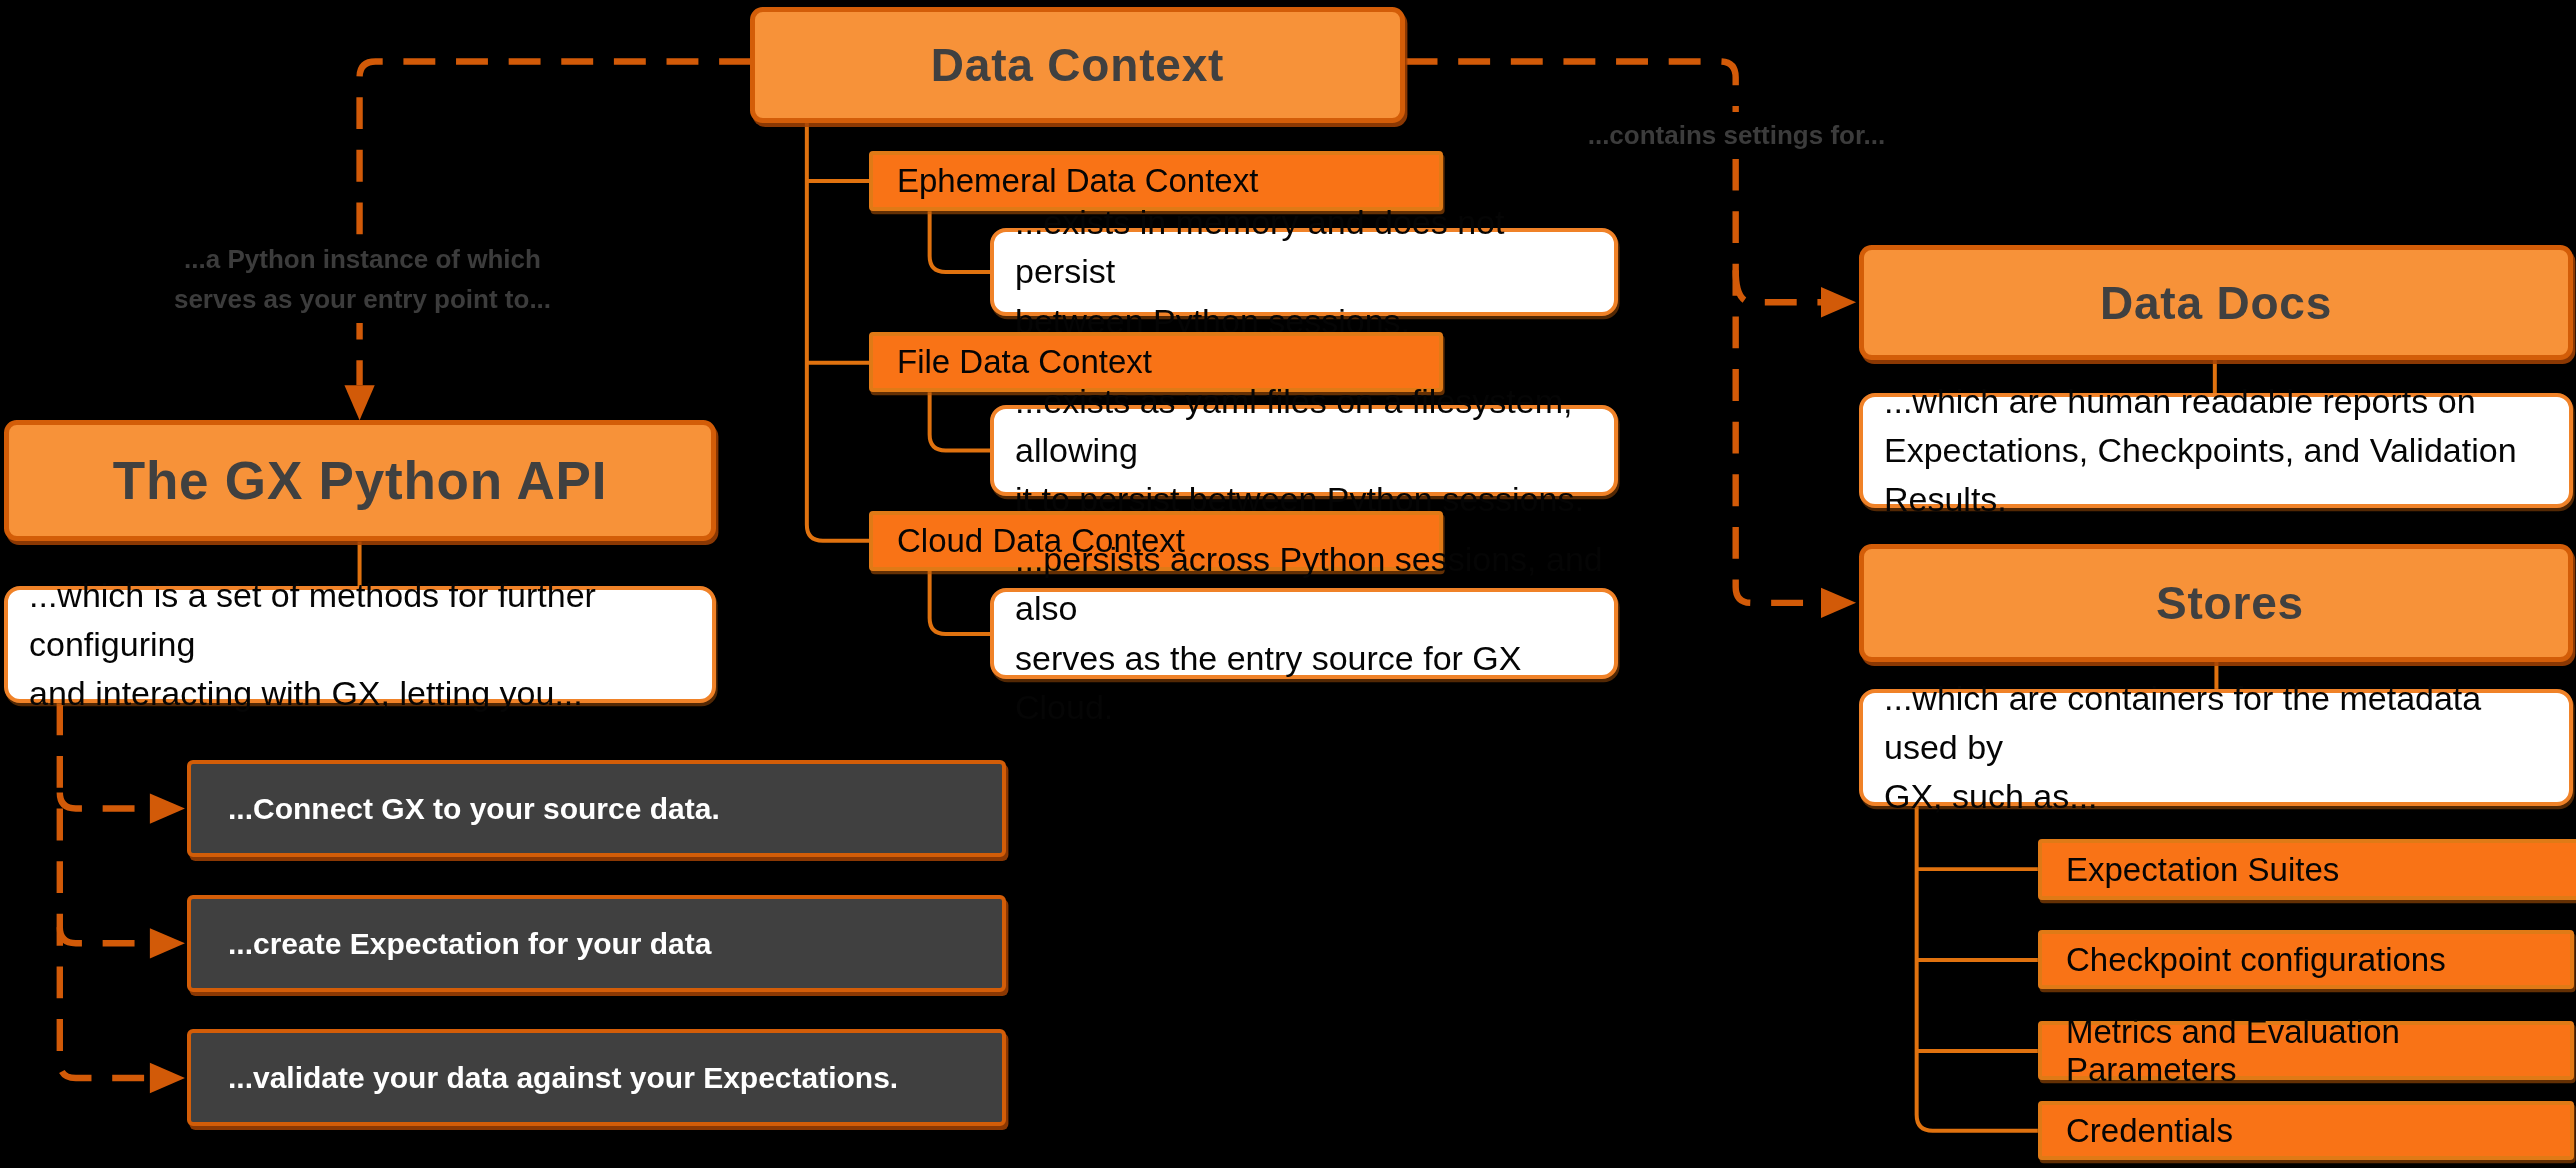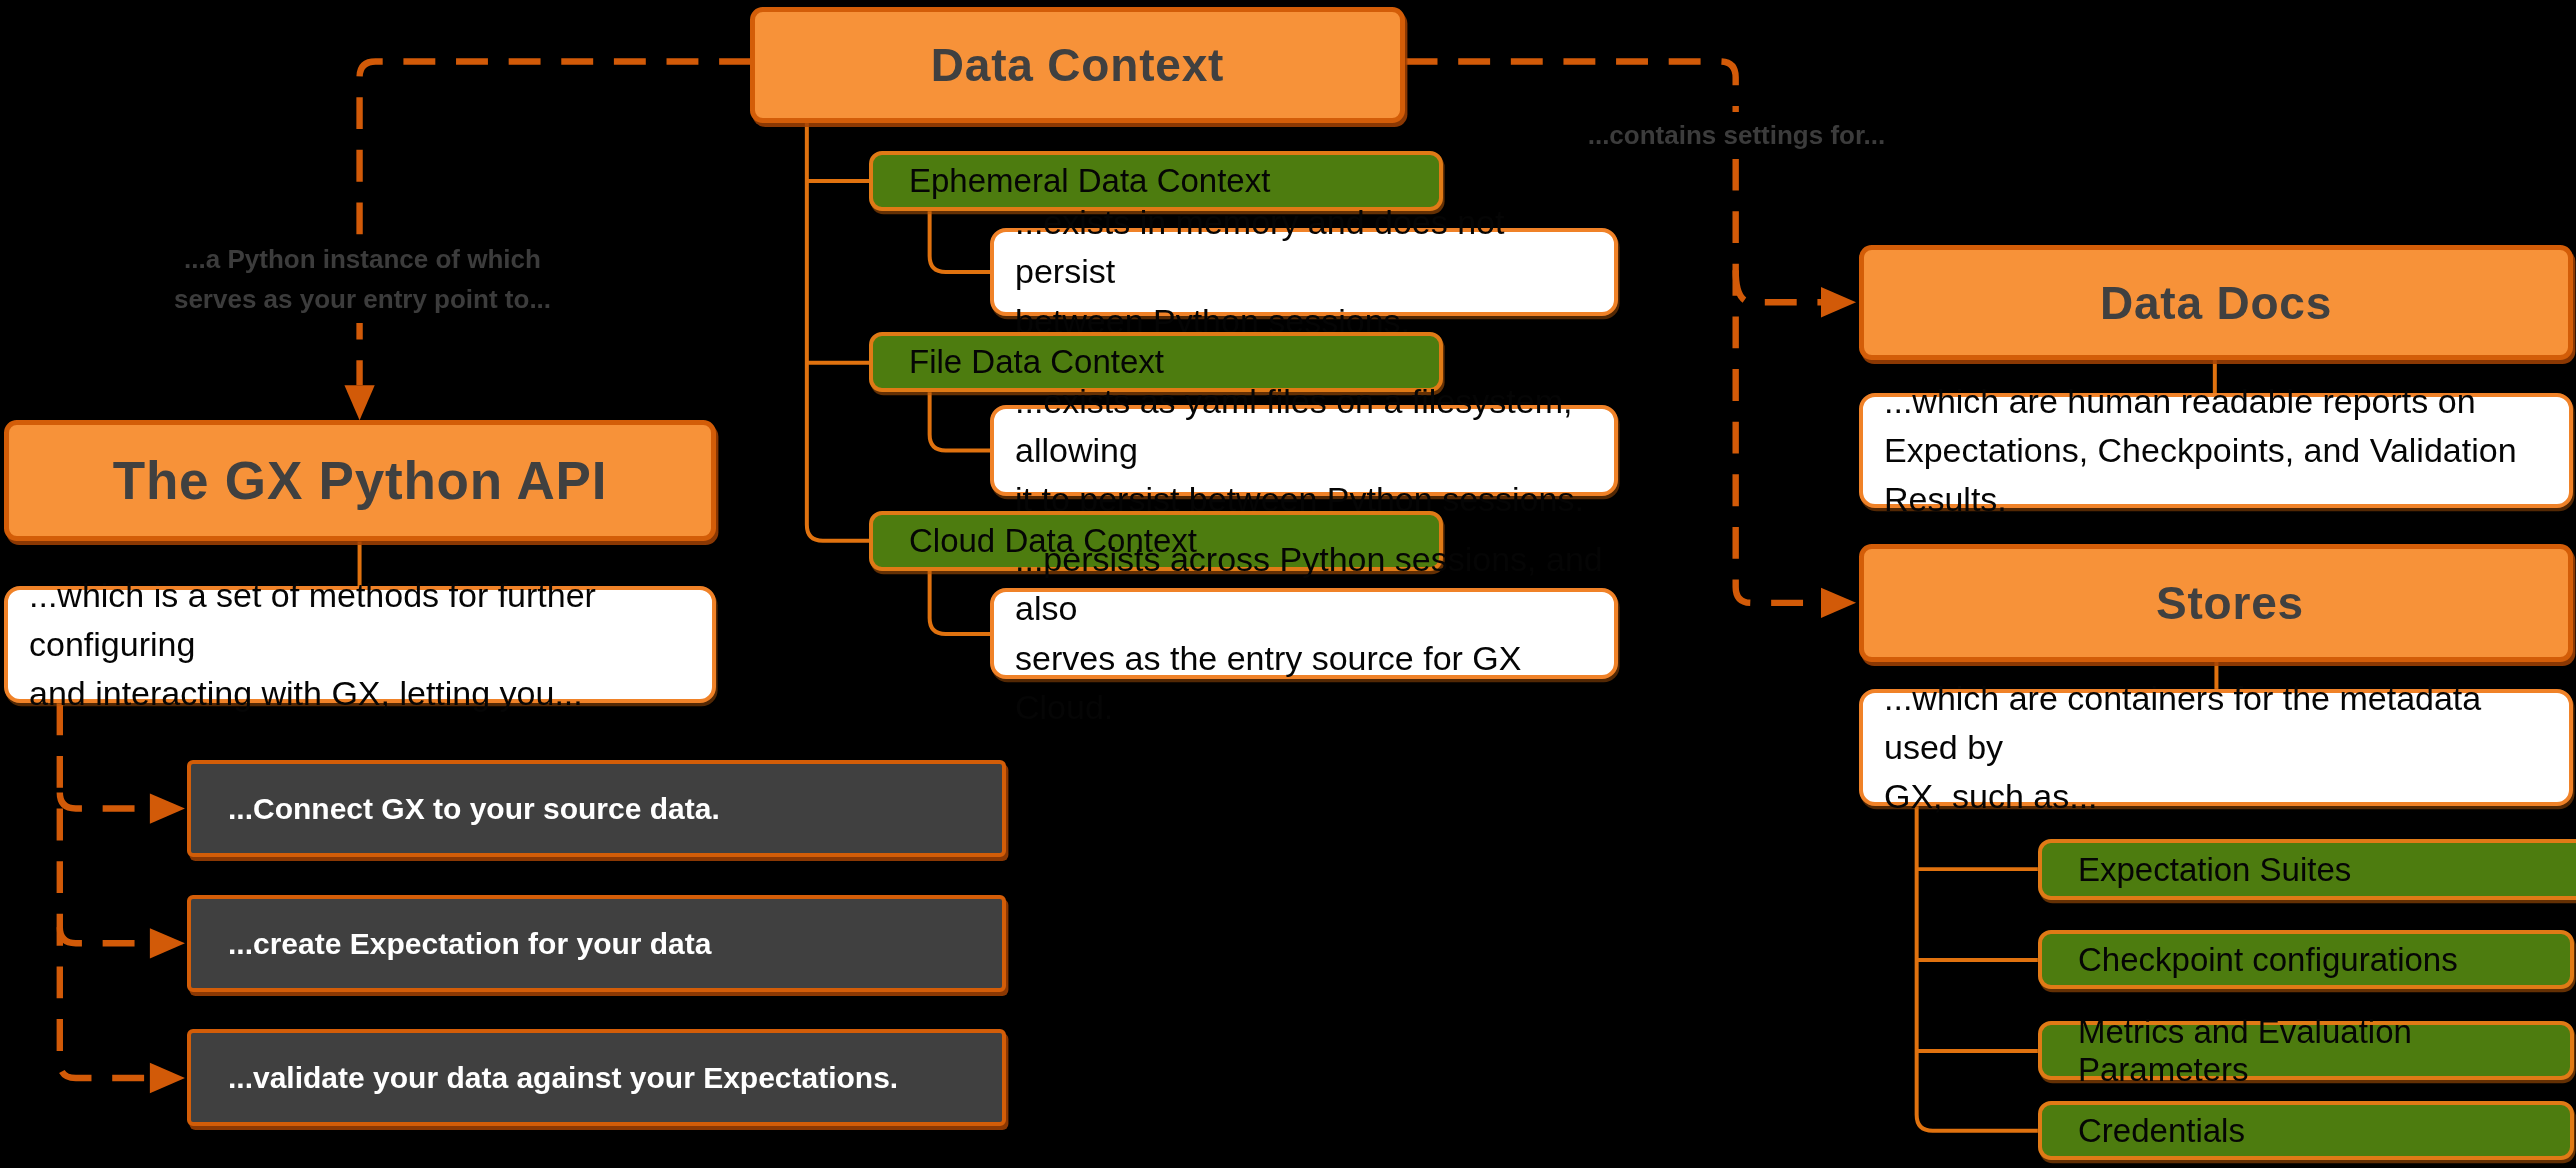--- a/index.html
+++ b/index.html
@@ -14,22 +14,22 @@
     background:#F79239;border:5.6px solid #D35D08;border-radius:12.8px;
     box-shadow:2.4px 4px 0 rgba(163,66,4,0.85);justify-content:center;
   }
   .box--orange .title{color:#404040;font-weight:bold;font-size:46px;letter-spacing:0.8px;text-align:center;}
   .box--action{
     background:#404040;border:4.8px solid #D35D08;border-radius:6px;
     box-shadow:2.4px 4px 0 rgba(163,66,4,0.85);justify-content:flex-start;padding-left:37px;
   }
   .box--action .action-text{color:#fff;font-weight:bold;font-size:30px;}
   .box--light{
-    background:#4d7c0f;border:4px solid #E07A16;border-radius:13px;
-    box-shadow:1.6px 3.2px 0 rgba(183,88,8,0.55);justify-content:flex-start;padding-left:36px;
+    background:#f97316;border:4px solid #E07A16;border-radius:4px;
+    box-shadow:1.6px 3.2px 0 rgba(183,88,8,0.55);justify-content:flex-start;padding-left:24px;
   }
   .box--light .light-label{color:#050505;font-size:33px;}
   .box--white{
     background:#fff;border:4px solid #F08228;border-radius:16px;
     box-shadow:1.6px 3.2px 0 rgba(183,88,8,0.45);justify-content:flex-start;padding-left:21px;padding-right:8px;
   }
   .box--white .desc-text{color:#050505;font-size:34px;line-height:1.45;white-space:pre-line;}
   .edge-label{
     position:absolute;z-index:3;background:#000;color:#3C3C3C;
     font-weight:bold;font-size:26px;line-height:1.55;text-align:center;white-space:pre-line;

